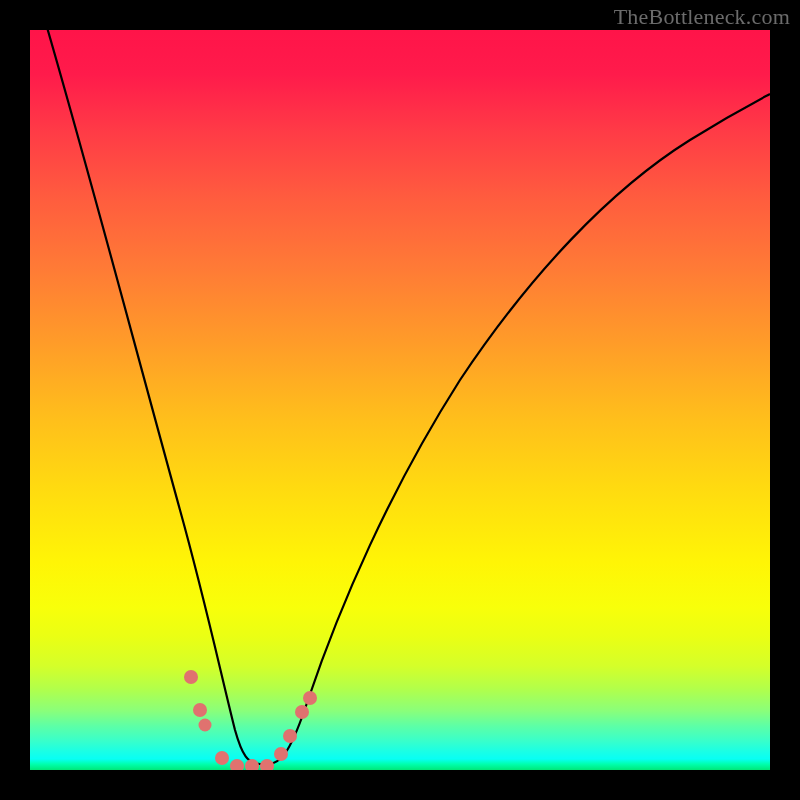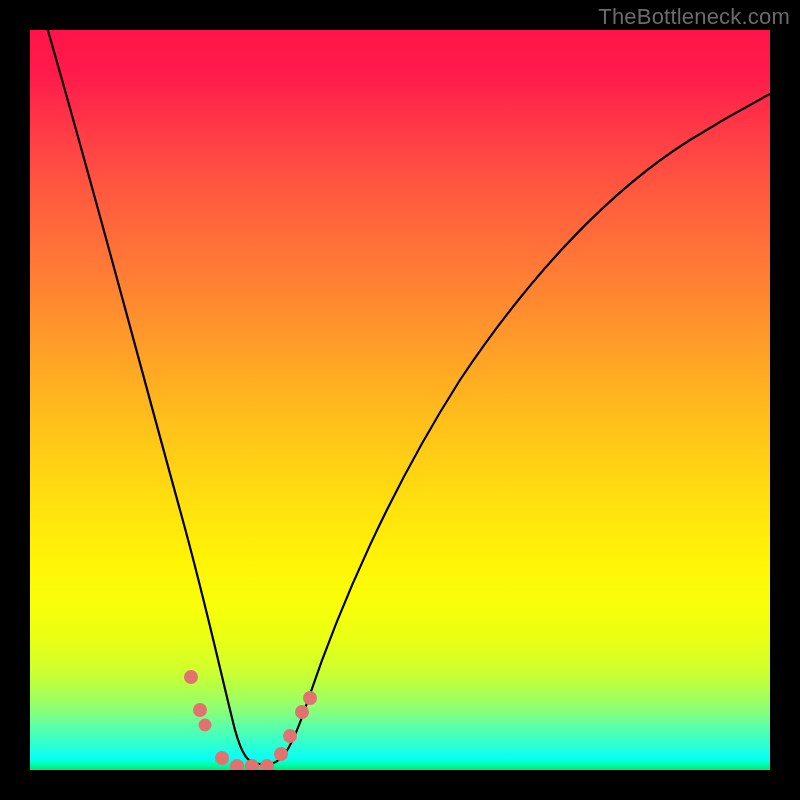--- a/index.html
+++ b/index.html
@@ -11,20 +11,21 @@
     background: #000;
     font-family: Arial, Helvetica, sans-serif;
   }
   .frame {
     position: absolute;
     left: 0;
     top: 0;
     width: 800px;
     height: 800px;
     background: #000;
+    font-family: Liberation Serif, serif;
   }
   .plot {
     position: absolute;
     left: 30px;
     top: 30px;
     width: 740px;
     height: 740px;
     background: linear-gradient(to bottom,
       #ff1449 0%,
       #ff1b4b 6%,

